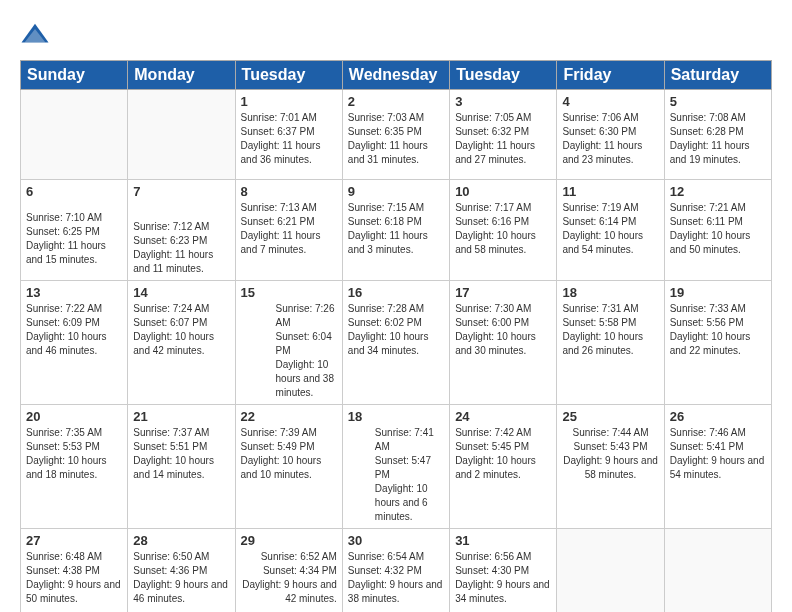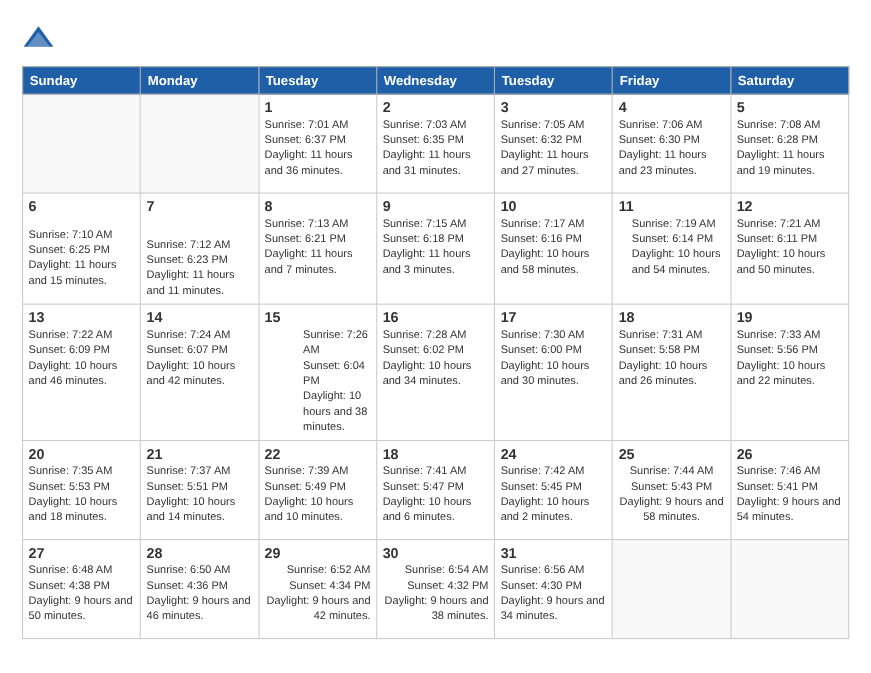--- a/index.html
+++ b/index.html
@@ -55,21 +55,21 @@
     .calendar {
       width: 100%;
       border-collapse: collapse;
       font-size: 11px;
     }
     .calendar th {
       background-color: #1e5fa8;
       color: #fff;
       padding: 5px 6px;
       text-align: left;
-      font-size: 12px;
+      font-size: 16px;
       font-weight: bold;
       border: 1px solid #aaa;
     }
     .calendar td {
       border: 1px solid #ccc;
       vertical-align: top;
       padding: 4px 5px;
       width: 107px;
       min-height: 90px;
       height: 90px;
@@ -182,21 +182,21 @@
 Daylight: 11 hours and 3 minutes.</div>
         </td>
         <td>
           <div class="day-number">10</div>
           <div class="day-info" style="white-space: pre-line;">Sunrise: 7:17 AM
 Sunset: 6:16 PM
 Daylight: 10 hours and 58 minutes.</div>
         </td>
         <td>
           <div class="day-number">11</div>
-          <div class="day-info" style="white-space: pre-line; margin-left: 12px;">Sunrise: 7:19 AM
+          <div class="day-info" style="white-space: pre-line;">Sunrise: 7:19 AM
 Sunset: 6:14 PM
 Daylight: 10 hours and 54 minutes.</div>
         </td>
         <td>
           <div class="day-number">12</div>
           <div class="day-info" style="white-space: pre-line;">Sunrise: 7:21 AM
 Sunset: 6:11 PM
 Daylight: 10 hours and 50 minutes.</div>
         </td>
       </tr>
@@ -258,21 +258,21 @@
 Daylight: 10 hours and 14 minutes.</div>
         </td>
         <td>
           <div class="day-number">22</div>
           <div class="day-info" style="white-space: pre-line;">Sunrise: 7:39 AM
 Sunset: 5:49 PM
 Daylight: 10 hours and 10 minutes.</div>
         </td>
         <td>
           <div class="day-number">18</div>
-          <div class="day-info" style="white-space: pre-line;">Sunrise: 7:41 AM
+          <div class="day-info" style="white-space: pre-line; margin-left: 27px;">Sunrise: 7:41 AM
 Sunset: 5:47 PM
 Daylight: 10 hours and 6 minutes.</div>
         </td>
         <td>
           <div class="day-number">24</div>
           <div class="day-info" style="white-space: pre-line;">Sunrise: 7:42 AM
 Sunset: 5:45 PM
 Daylight: 10 hours and 2 minutes.</div>
         </td>
         <td>
@@ -302,21 +302,21 @@
 Daylight: 9 hours and 46 minutes.</div>
         </td>
         <td>
           <div class="day-number">29</div>
           <div class="day-info" style="white-space: pre-line; text-align: right;">Sunrise: 6:52 AM
 Sunset: 4:34 PM
 Daylight: 9 hours and 42 minutes.</div>
         </td>
         <td>
           <div class="day-number">30</div>
-          <div class="day-info" style="white-space: pre-line; text-align: right;">Sunrise: 6:54 AM
+          <div class="day-info" style="white-space: pre-line;">Sunrise: 6:54 AM
 Sunset: 4:32 PM
 Daylight: 9 hours and 38 minutes.</div>
         </td>
         <td>
           <div class="day-number">31</div>
           <div class="day-info" style="white-space: pre-line;">Sunrise: 6:56 AM
 Sunset: 4:30 PM
 Daylight: 9 hours and 34 minutes.</div>
         </td>
         <td class="empty"></td>

